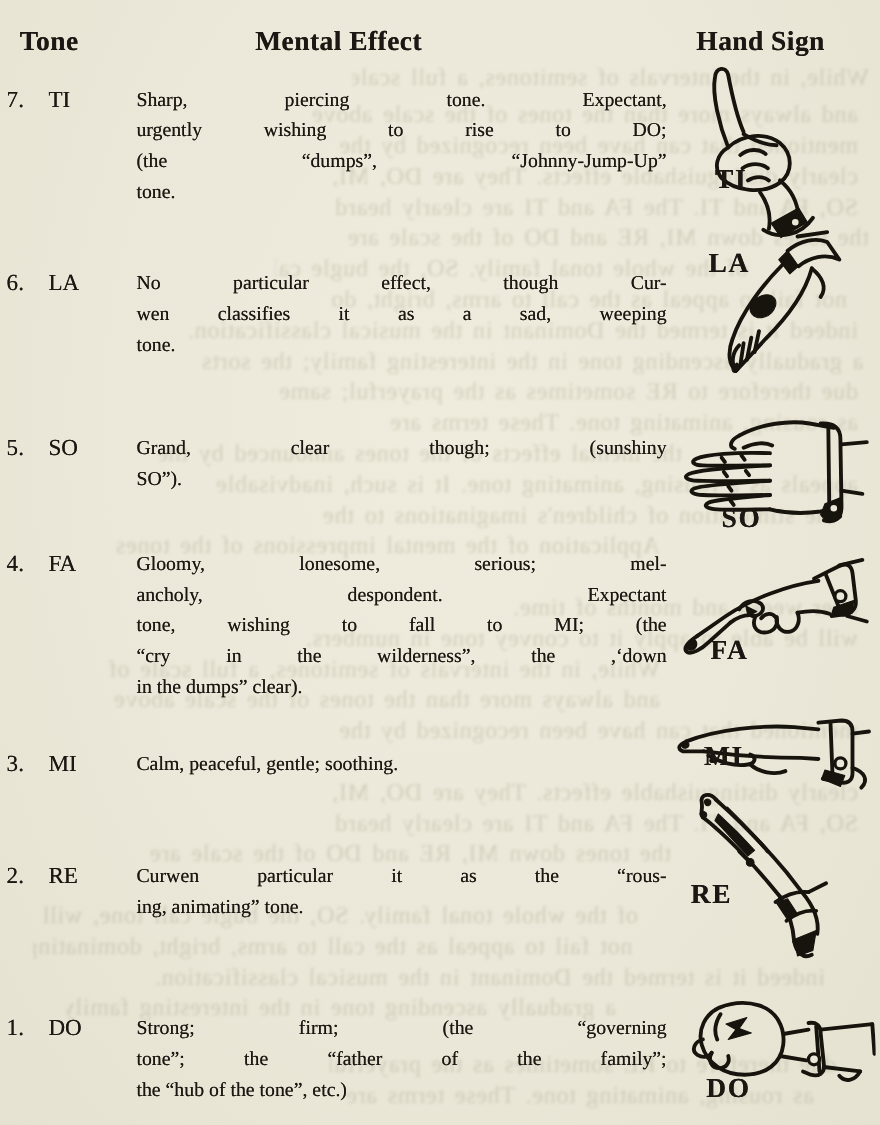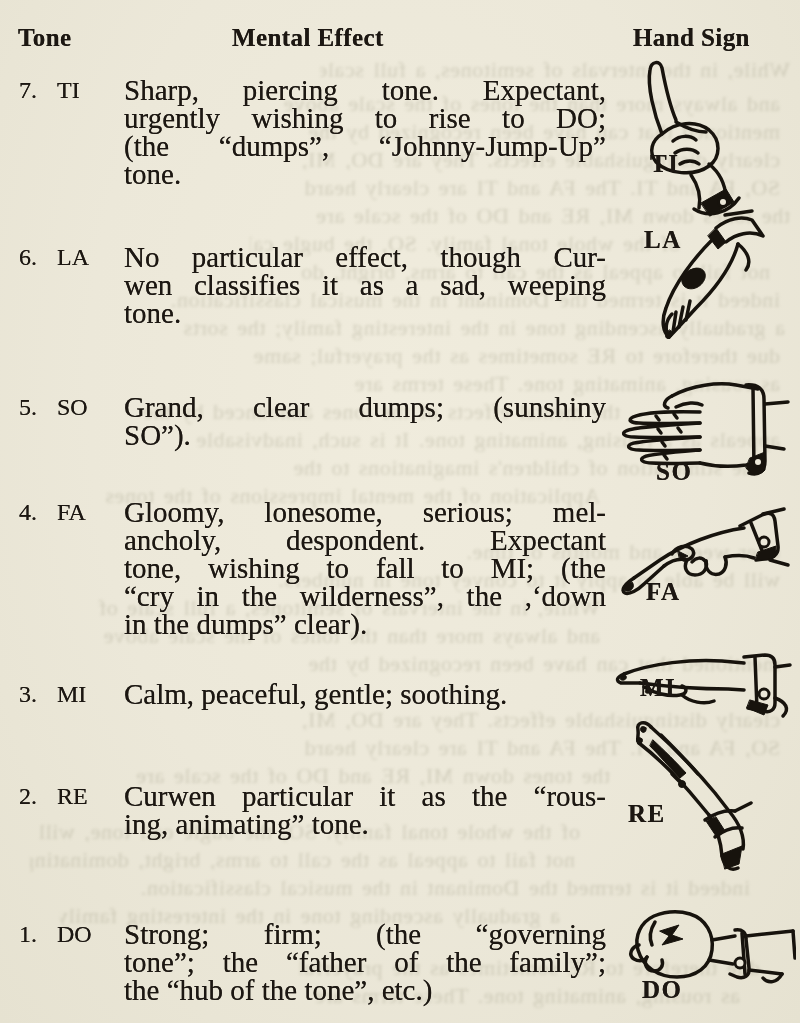--- a/index.html
+++ b/index.html
@@ -4,23 +4,23 @@
 <style>
   html,body{margin:0;padding:0;background:#d8d4c4;}
   .page{
     position:relative;width:800px;height:1023px;overflow:hidden;
     background:radial-gradient(ellipse at 50% 38%, #f0ecdd 0%, #ece8d9 55%, #e6e2d1 100%);
     font-family:"Liberation Serif","DejaVu Serif",serif;
     color:#1c1712;
     text-shadow:0 0 .45px rgba(28,23,18,.85);
   }
   .col-head{position:absolute;font-weight:bold;font-size:25px;letter-spacing:.4px;white-space:nowrap;}
-  .tone-cell{position:absolute;left:19px;font-size:24px;line-height:28px;white-space:nowrap;}
+  .tone-cell{position:absolute;left:6px;font-size:21px;line-height:28px;white-space:nowrap;}
   .tnum{display:inline-block;width:38px;}
-  .effect-cell{position:absolute;left:124px;width:482px;font-size:29px;line-height:28px;}
+  .effect-cell{position:absolute;left:124px;width:482px;font-size:18px;line-height:28px;}
   .jline{text-align:justify;text-align-last:justify;}
   .jline.last{text-align-last:left;}
   .hand{position:absolute;}
   .hand path,.hand circle{stroke:#17130d;stroke-width:3.5;fill:none;stroke-linecap:round;stroke-linejoin:round;}
   .hand .fill{fill:#17130d;stroke:#17130d;stroke-width:1;}
   .hand .btn{fill:#ece8d9;stroke-width:3;}
   .hand-label{position:absolute;font-weight:bold;font-size:25px;letter-spacing:1.5px;white-space:nowrap;}
   .ghost-line{
     position:absolute;transform:scaleX(-1);filter:blur(1.4px);opacity:.34;
     color:#9d9a83;font-size:22px;line-height:24px;white-space:nowrap;overflow:hidden;
@@ -114,21 +114,21 @@
     <path class="fill" d="M62,62 C71,57 79,62 77,70 C74,80 62,84 56,78 C51,72 55,65 62,62 Z"></path>
     <path d="M110,36 C120,44 124,54 118,62"></path>
     <path class="fill" d="M39,124 C36,128 38,132 42,130 C45,128 45,124 42,122 Z"></path>
   </svg>
   <span class="hand-label" style="left:644px;top:226px">LA</span>
 
   <div class="tone-cell" style="top:393px">
     <span class="tnum">5.</span><span>SO</span>
   </div>
   <div class="effect-cell" style="top:393px">
-    <div class="jline">Grand, clear dumps; (sunshiny</div>
+    <div class="jline">Grand, clear though; (sunshiny</div>
     <div class="jline last">SO”).</div>
   </div>
   <svg class="hand" style="left:612px;top:376px" width="180" height="125" viewBox="0 0 180 125">
     <path d="M60,20 C80,9 106,6 124,9 L146,13"></path>
     <path d="M60,20 C52,24 50,30 56,32"></path>
     <path d="M64,31 C74,26 84,26 90,29"></path>
     <path d="M88,36 C56,35 30,37 21,41 C15,44 19,47 27,47 C46,48 70,47 88,47"></path>
     <path d="M88,47 C54,49 22,51 14,55 C8,58 14,61 22,61 C46,62 70,61 88,61"></path>
     <path d="M88,61 C58,63 26,65 19,68 C13,71 19,74 27,74 C48,75 72,74 88,74"></path>
     <path d="M88,74 C64,76 38,78 32,81 C26,84 32,87 40,87 C58,88 76,87 88,87"></path>

